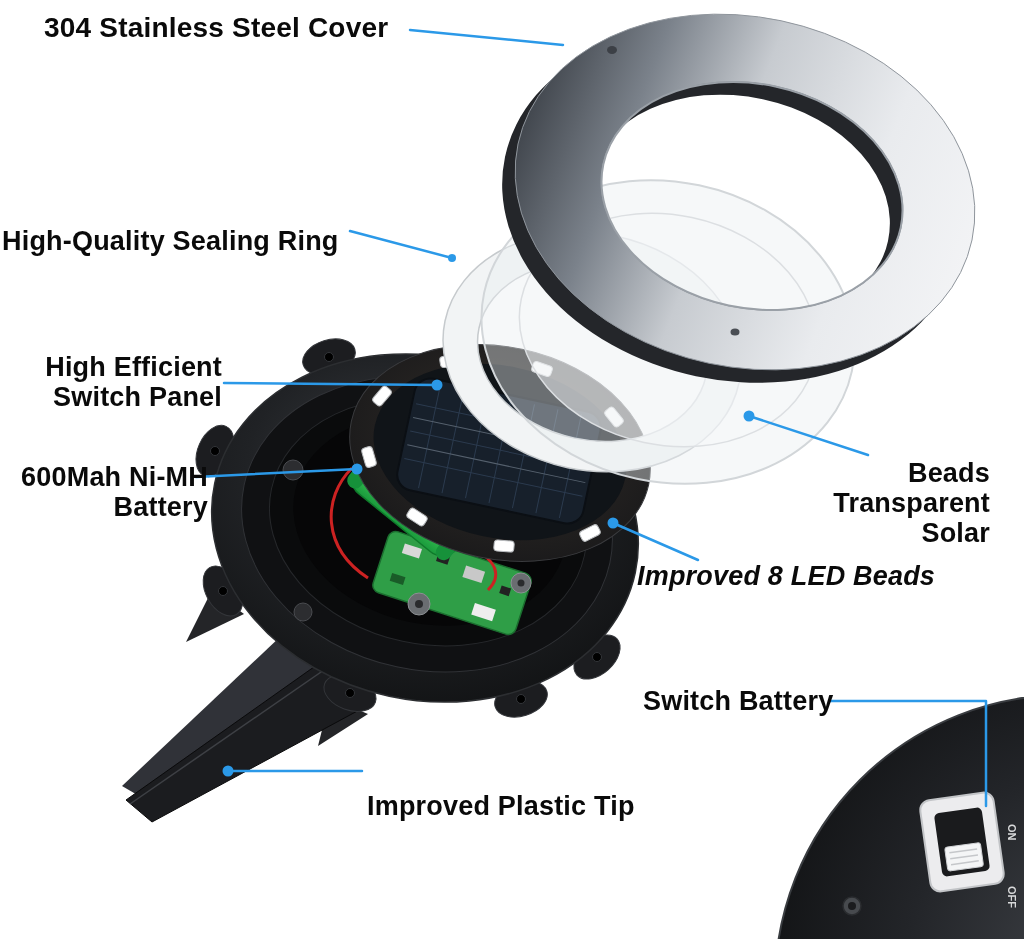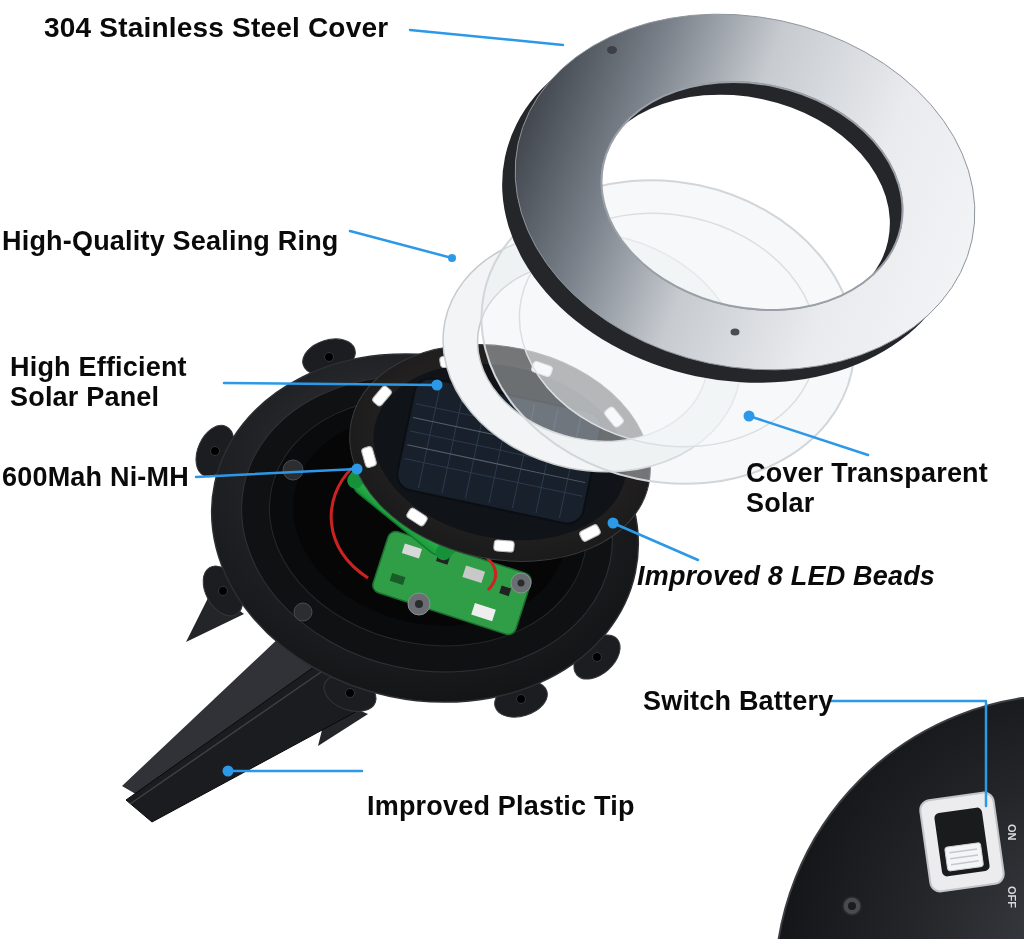--- a/index.html
+++ b/index.html
@@ -1,21 +1,21 @@
 <!DOCTYPE html>
 <html><head>
 <meta charset="utf-8">
 <style>
   html,body{margin:0;padding:0;background:#ffffff;}
   .stage{position:relative;width:1024px;height:939px;background:#ffffff;overflow:hidden;
          font-family:"Liberation Sans",sans-serif;}
   .stage svg{position:absolute;left:0;top:0;}
   .callout{position:absolute;font-weight:700;color:#0a0a0a;font-size:27px;line-height:1.12;
            letter-spacing:.2px;white-space:nowrap;text-align:center;}
-  .callout.center{text-align:left;white-space:normal;}
+  .callout.center{text-align:right;white-space:normal;}
   .callout.big{font-size:28px;}
   .callout span{display:block;}
 </style>
 </head>
 <body>
 
 <div class="stage">
 
 <svg width="1024" height="939" viewBox="0 0 1024 939">
   <defs>
@@ -193,29 +193,30 @@
     <circle cx="228" cy="771" r="5.5" fill="#2b99e8"></circle>
   </g>
 </svg>
 
 <div class="callout big" style="left:44px;top:12px;">304 Stainless Steel Cover</div>
 
 <div class="callout" style="left:2px;top:226px;">High-Quality Sealing Ring</div>
 
 <div class="callout center" style="left:10px;top:352px;width:212px;">
   <span>High Efficient</span>
-  <span>Solar Panel</span>
+  <span>Switch Panel</span>
 </div>
 
 <div class="callout center" style="left:2px;top:450px;width:206px;margin-top:12px;">
   <span>600Mah Ni-MH</span>
+  <span>Battery</span>
 </div>
 
 <div class="callout center" style="left:746px;top:458px;width:244px;">
-  <span>Cover Transparent</span>
+  <span>Beads Transparent</span>
   <span>Solar</span>
 </div>
 
 <div class="callout" style="left:637px;top:561px;font-style:italic;">Improved 8 LED Beads</div>
 
 <div class="callout" style="left:643px;top:686px;">Switch Battery</div>
 
 <div class="callout" style="left:367px;top:791px;">Improved Plastic Tip</div>
 
 </div>

